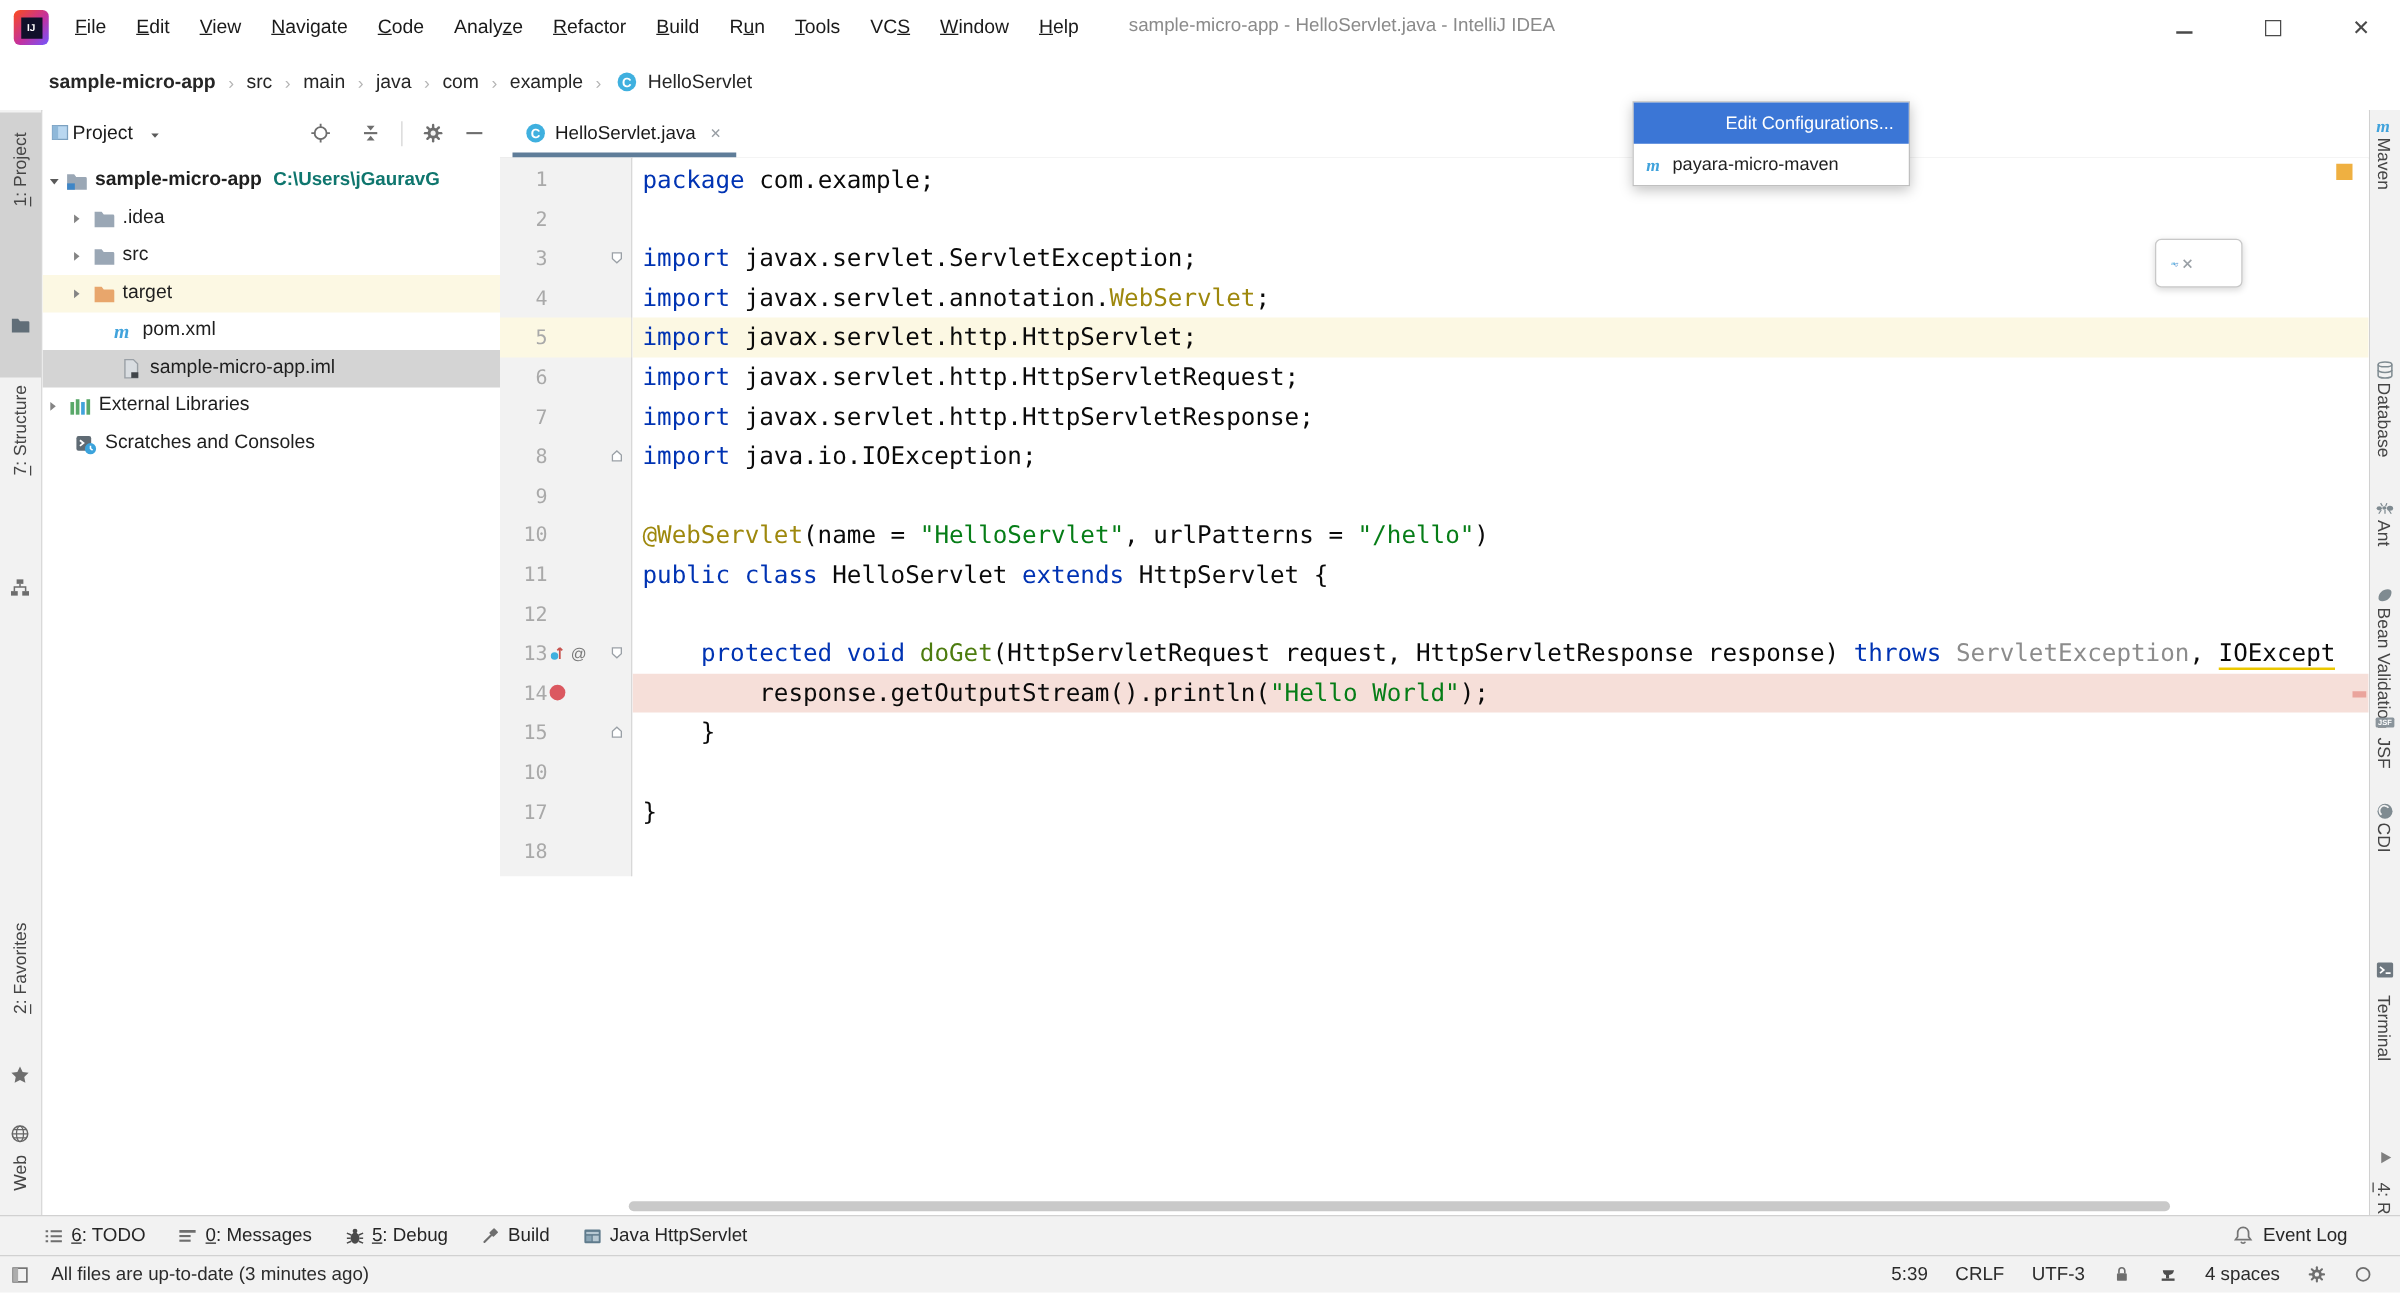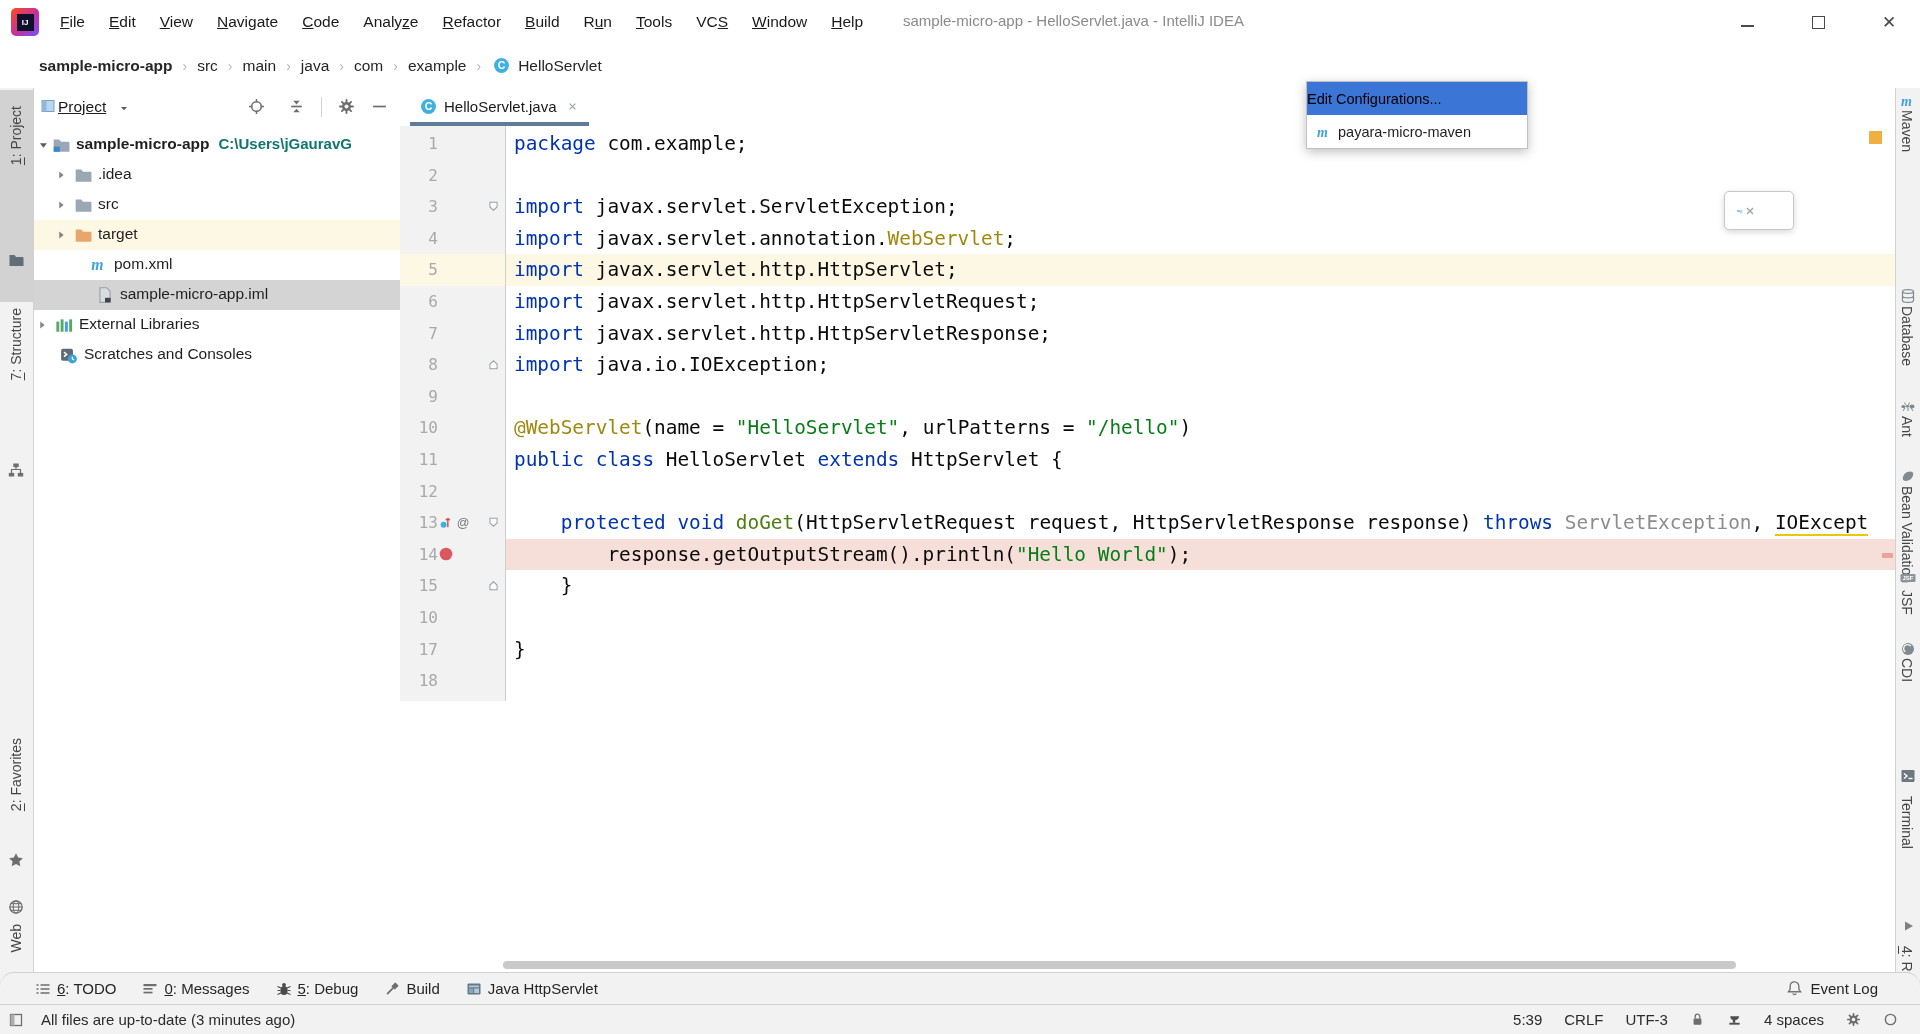--- a/index.html
+++ b/index.html
@@ -32,35 +32,35 @@
   .crumb-sep{color:#b5b5b5;padding:0 8px;font-size:14px;}
   #bc-class-icon{margin:0 6px 0 4px;}
   #nav-hammer{left:1259px;top:51px;}
   #run-combo{left:1306px;top:50px;width:219px;height:29px;background:#fff;border:1px solid #b0b0b0;border-radius:2px;
              display:flex;align-items:center;font-size:15px;}
   #run-combo .lbl{margin-left:6px;color:#1a1a1a;white-space:nowrap;}
   #combo-caret{position:absolute;right:7px;top:8px;}
   #run-popup{left:1306px;top:81px;width:220px;background:#fff;border:1px solid #c0c0c0;z-index:60;
              box-shadow:0 3px 10px rgba(0,0,0,.25);font-size:14.5px;}
   .popup-row{height:33px;display:flex;align-items:center;}
-  .popup-row.sel{background:#3b76d6;color:#000000;justify-content:flex-start;padding-right:12px;}
+  .popup-row.sel{background:#3b76d6;color:#ffffff;justify-content:flex-end;padding-right:12px;}
   .popup-row .picn{margin:0 6px 0 9px;}
   #toolbar-icons{left:1576px;top:50px;height:26px;display:flex;align-items:center;gap:16px;}
   .tbsep{width:1px;height:26px;background:#d4d4d4;}
 
   
   #stripe-left{left:0;top:88px;width:33px;height:916px;background:#f2f2f2;border-right:1px solid #d1d1d1;}
   #stripe-right{left:1895px;top:88px;width:25px;height:916px;background:#f2f2f2;border-left:1px solid #d1d1d1;}
   .vtext{writing-mode:vertical-rl;transform:rotate(180deg);font-size:14px;color:#454545;white-space:nowrap;}
   .vtext-r{writing-mode:vertical-rl;font-size:14px;color:#454545;white-space:nowrap;}
   #proj-tab-bg{left:0;top:90px;width:33px;height:212px;background:#d2d2d2;}
 
   
   #project-panel{left:34px;top:88px;width:366px;height:884px;background:#fff;border-right:1px solid #d1d1d1;overflow:hidden;}
-  #proj-header{position:absolute;left:0;top:0;width:100%;height:38px;display:flex;align-items:center;font-size:15.5px;text-decoration:underline;}
+  #proj-header{position:absolute;left:0;top:0;width:100%;height:38px;display:flex;align-items:center;font-size:15.5px;}
   #proj-header .t{margin-left:24px;color:#1a1a1a;}
   .ph-icon{position:absolute;top:10px;}
   #tree{position:absolute;left:0;top:42px;width:100%;}
   .tree-row{position:relative;height:30px;display:flex;align-items:center;font-size:15.5px;white-space:nowrap;}
   .tree-row.bg-yellow{background:#fcf8e3;}
   .tree-row.bg-selected{background:#d4d4d4;}
   .tree-ic{position:absolute;top:6px;}
   .tree-lbl{position:absolute;top:5px;}
   .tree-sub{color:#0f766e;margin-left:9px;font-size:15px;}
 
@@ -85,21 +85,21 @@
   .cline.bg-break{background:#f6dfd9;}
   .k{color:#0033b3;} .s{color:#067d17;} .a{color:#9e880d;} .g{color:#8c8c8c;} .m{color:#4d7c0f;}
   .w{border-bottom:2.5px solid #ebc700;}
   #maven-widget{left:1724px;top:191px;width:68px;height:37px;background:#fff;border:1px solid #c8c8c8;border-radius:5px;
                 box-shadow:0 2px 6px rgba(0,0,0,.16);display:flex;align-items:center;justify-content:space-around;z-index:20;}
   #insp-square{left:1869px;top:131px;width:13px;height:13px;background:#efb041;}
   #stripe-mark{left:1882px;top:553px;width:11px;height:5px;background:#eaa49c;}
   #hscrollbar{left:503px;top:961px;width:1233px;height:8px;background:#c9c9c9;border-radius:4px;}
 
   
-  #bottom-toolbar{left:0;top:972px;width:1920px;height:32px;background:#f2f2f2;border-top:1px solid #d1d1d1;border-radius:14px;}
+  #bottom-toolbar{left:0;top:972px;width:1920px;height:32px;background:#f2f2f2;border-top:1px solid #d1d1d1;}
   #bt-items{position:absolute;left:35px;top:0;height:31px;display:flex;align-items:center;gap:26px;}
   .bt-item{display:flex;align-items:center;gap:6px;font-size:15px;color:#262626;}
   #event-log{position:absolute;right:42px;top:0;height:31px;display:flex;align-items:center;gap:7px;font-size:15px;color:#262626;}
   #statusbar{left:0;top:1004px;width:1920px;height:30px;background:#f2f2f2;border-top:1px solid #d1d1d1;}
   #status-left{position:absolute;left:8px;top:0;height:29px;display:flex;align-items:center;gap:17px;font-size:15px;color:#2b2b2b;}
   #status-right{position:absolute;right:22px;top:0;height:29px;display:flex;align-items:center;gap:22px;font-size:15px;color:#2b2b2b;}
 </style>
 </head>
 <body>
 

